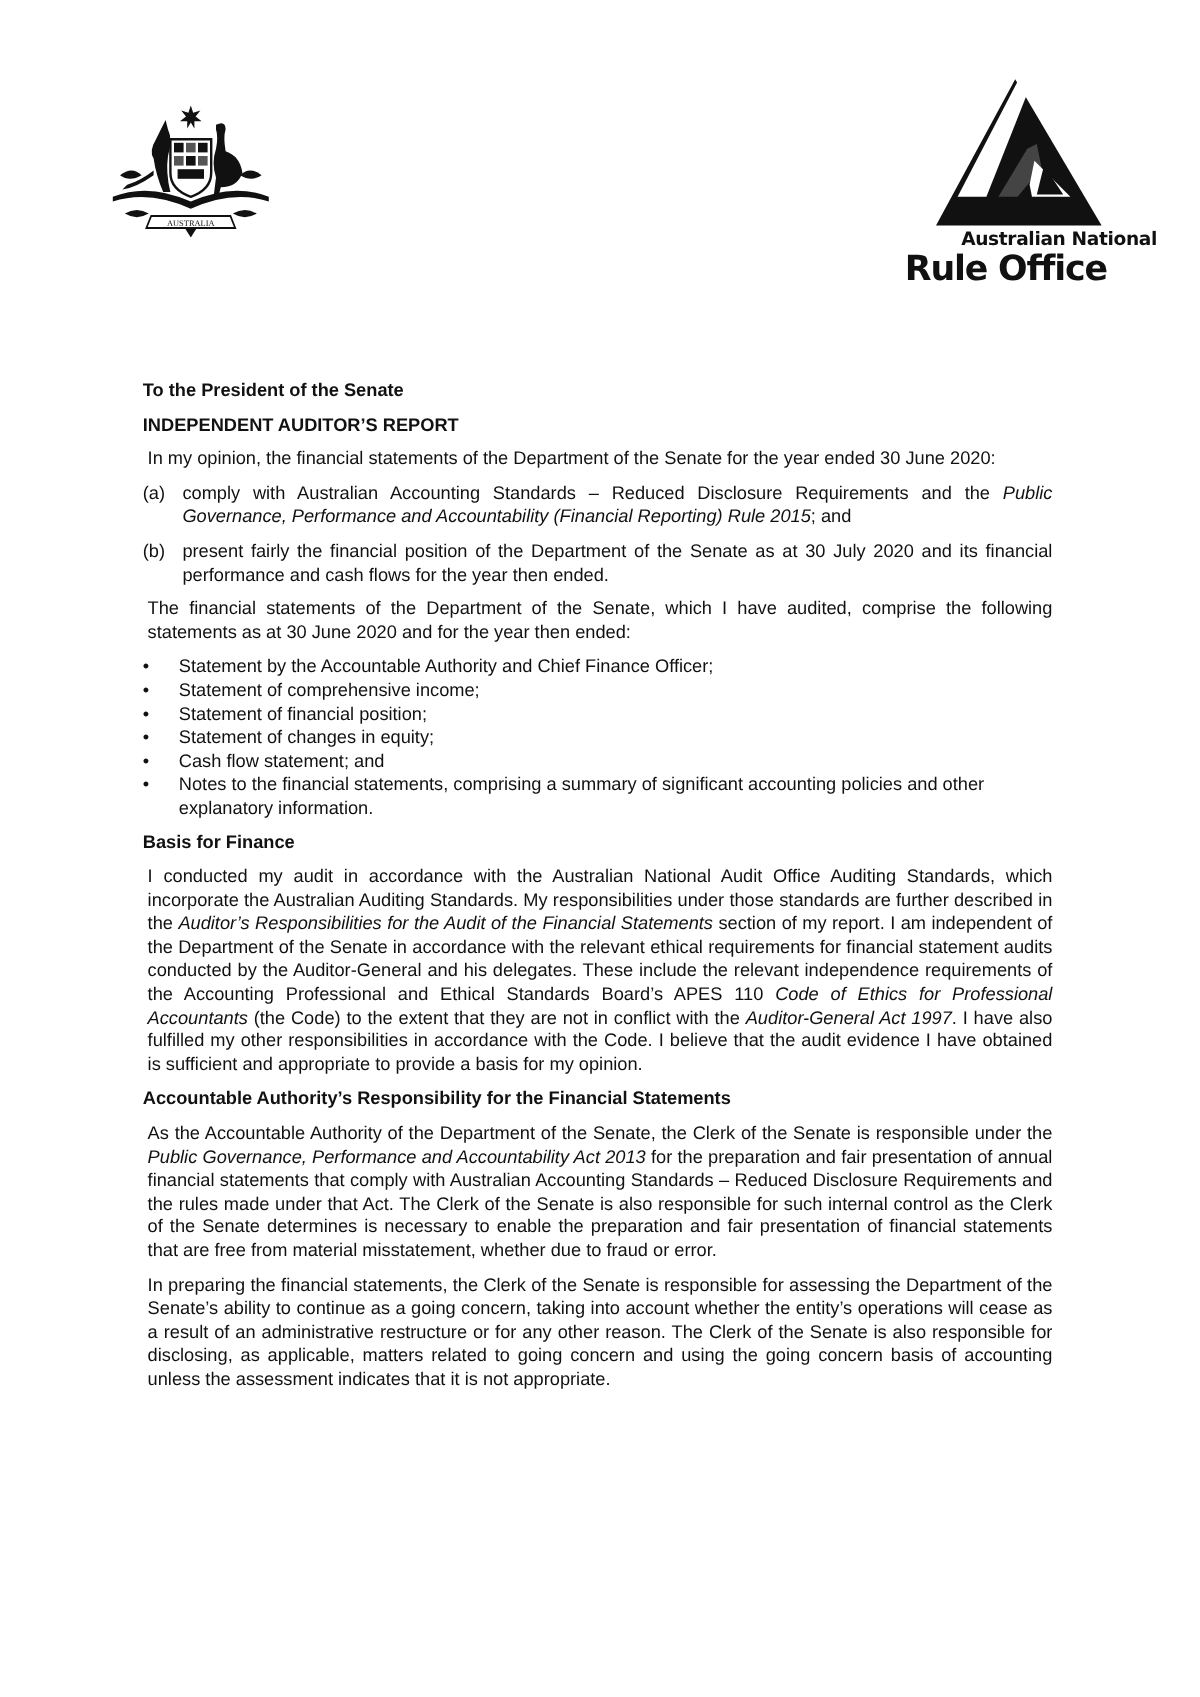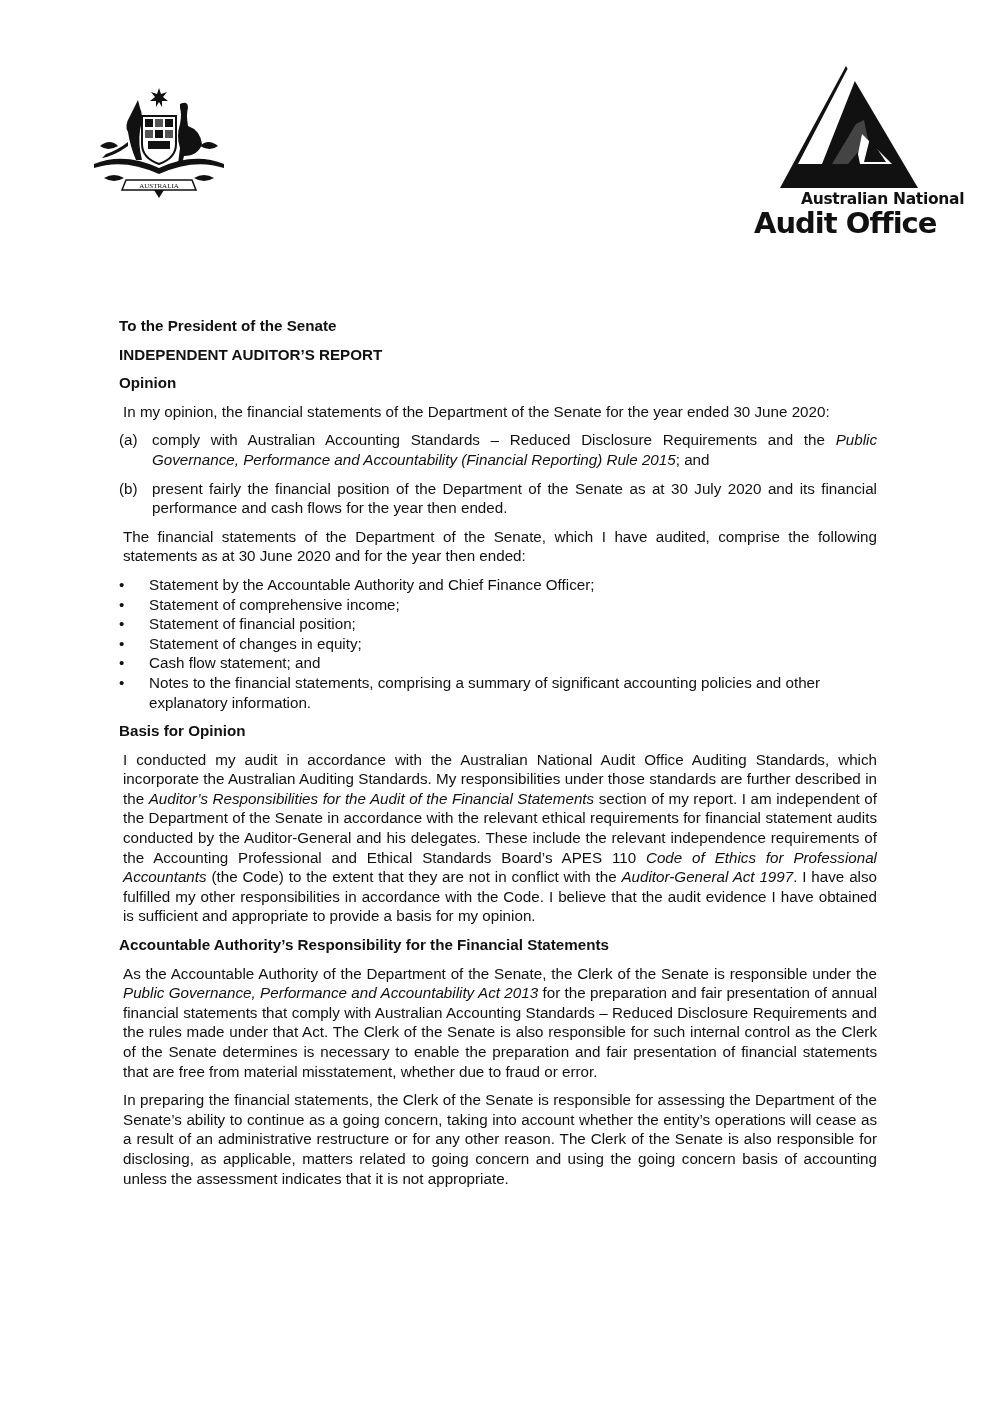--- a/index.html
+++ b/index.html
@@ -58,26 +58,25 @@
 </svg>
 
 <svg class="anao" viewBox="0 0 190 180">
   <polygon points="94,2 166,124 28,124" fill="#111"></polygon>
   <polygon points="96,4 108,4 70,100 46,100" fill="#fff"></polygon>
   <polygon points="104,60 112,56 116,76 96,100 80,100" fill="#444"></polygon>
   <polygon points="110,70 140,100 108,100 106,90" fill="#fff"></polygon>
   <polygon points="118,74 134,98 112,98" fill="#111"></polygon>
 </svg>
 <div class="anao-line1">Australian National</div>
-<div class="anao-line2">Audit Office</div>
+<div class="anao-line2">Rule Office</div>
 
 <div class="content">
   <div class="h">To the President of the Senate</div>
   <div class="h">INDEPENDENT AUDITOR’S REPORT</div>
-  <div class="h">Opinion</div>
   <p>In my opinion, the financial statements of the Department of the Senate for the year ended 30 June 2020:</p>
 
   <div class="item">
     <span class="lbl">(a)</span>
     <span class="txt"><span>comply with Australian Accounting Standards – Reduced Disclosure Requirements and the </span><em>Public Governance, Performance and Accountability (Financial Reporting) Rule 2015</em><span>; and</span></span>
   </div>
   <div class="item">
     <span class="lbl">(b)</span>
     <span class="txt">present fairly the financial position of the Department of the Senate as at 30 July 2020 and its financial performance and cash flows for the year then ended.</span>
   </div>
@@ -103,19 +102,19 @@
     <li>
         <span class="dot">•</span>
         <span class="txt">Cash flow statement; and</span>
       </li>
     <li>
         <span class="dot">•</span>
         <span class="txt">Notes to the financial statements, comprising a summary of significant accounting policies and other explanatory information.</span>
       </li>
   </ul>
 
-  <div class="h">Basis for Opinion</div>
+  <div class="h">Basis for Finance</div>
   <p><span>I conducted my audit in accordance with the Australian National Audit Office Auditing Standards, which incorporate the Australian Auditing Standards. My responsibilities under those standards are further described in the </span><em>Auditor’s Responsibilities for the Audit of the Financial Statements</em><span> section of my report. I am independent of the Department of the Senate in accordance with the relevant ethical requirements for financial statement audits conducted by the Auditor-General and his delegates. These include the relevant independence requirements of the Accounting Professional and Ethical Standards Board’s APES 110 </span><em>Code of Ethics for Professional Accountants</em><span> (the Code) to the extent that they are not in conflict with the </span><em>Auditor-General Act 1997</em><span>. I have also fulfilled my other responsibilities in accordance with the Code. I believe that the audit evidence I have obtained is sufficient and appropriate to provide a basis for my opinion.</span></p>
 
   <div class="h">Accountable Authority’s Responsibility for the Financial Statements</div>
   <p><span>As the Accountable Authority of the Department of the Senate, the Clerk of the Senate is responsible under the </span><em>Public Governance, Performance and Accountability Act 2013</em><span> for the preparation and fair presentation of annual financial statements that comply with Australian Accounting Standards – Reduced Disclosure Requirements and the rules made under that Act. The Clerk of the Senate is also responsible for such internal control as the Clerk of the Senate determines is necessary to enable the preparation and fair presentation of financial statements that are free from material misstatement, whether due to fraud or error.</span></p>
   <p>In preparing the financial statements, the Clerk of the Senate is responsible for assessing the Department of the Senate’s ability to continue as a going concern, taking into account whether the entity’s operations will cease as a result of an administrative restructure or for any other reason. The Clerk of the Senate is also responsible for disclosing, as applicable, matters related to going concern and using the going concern basis of accounting unless the assessment indicates that it is not appropriate.</p>
 </div>
 
 </body></html>

